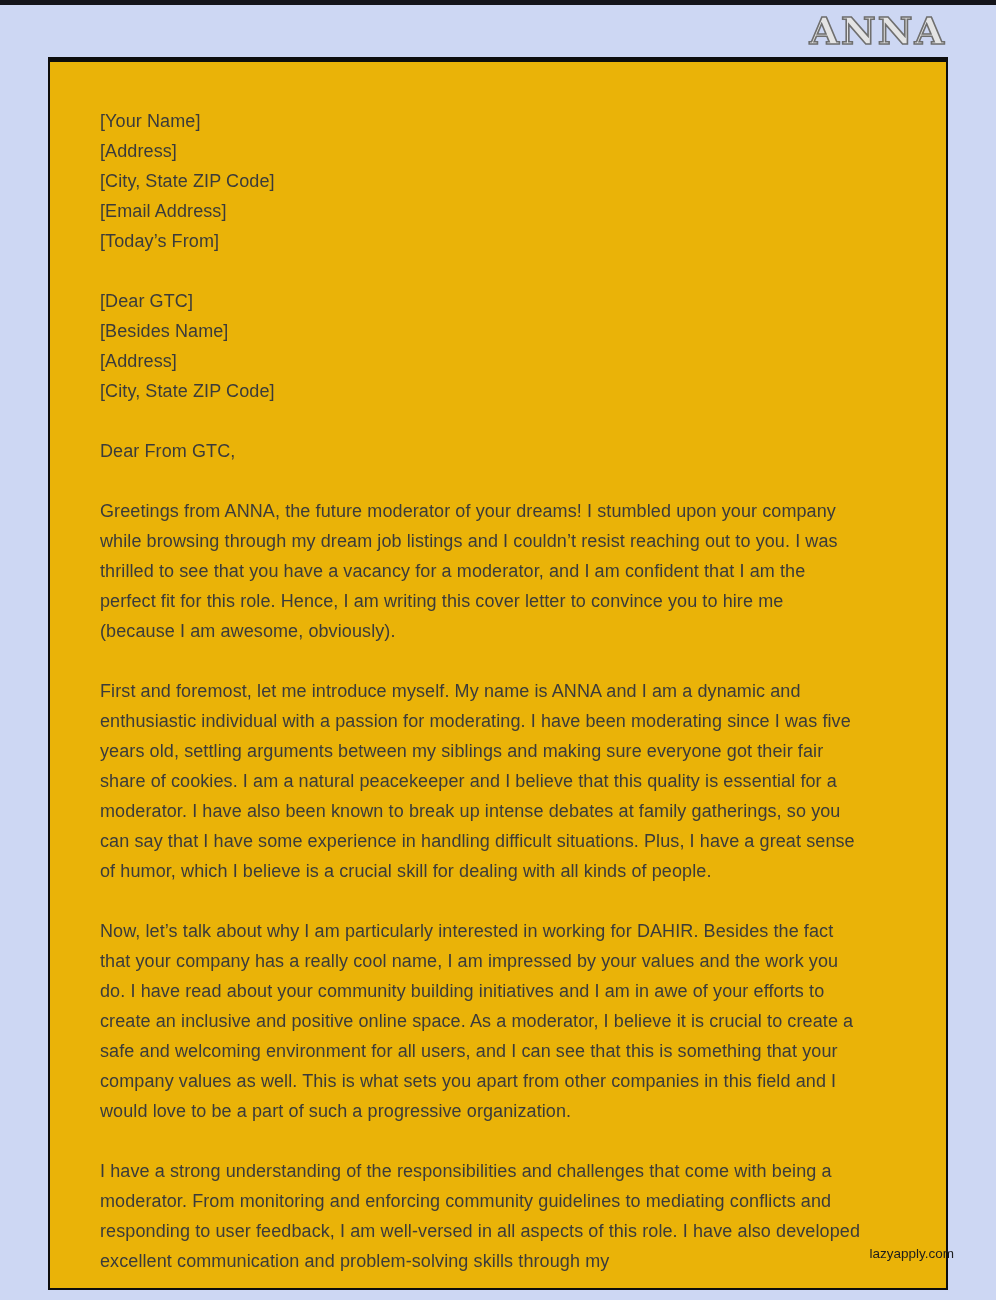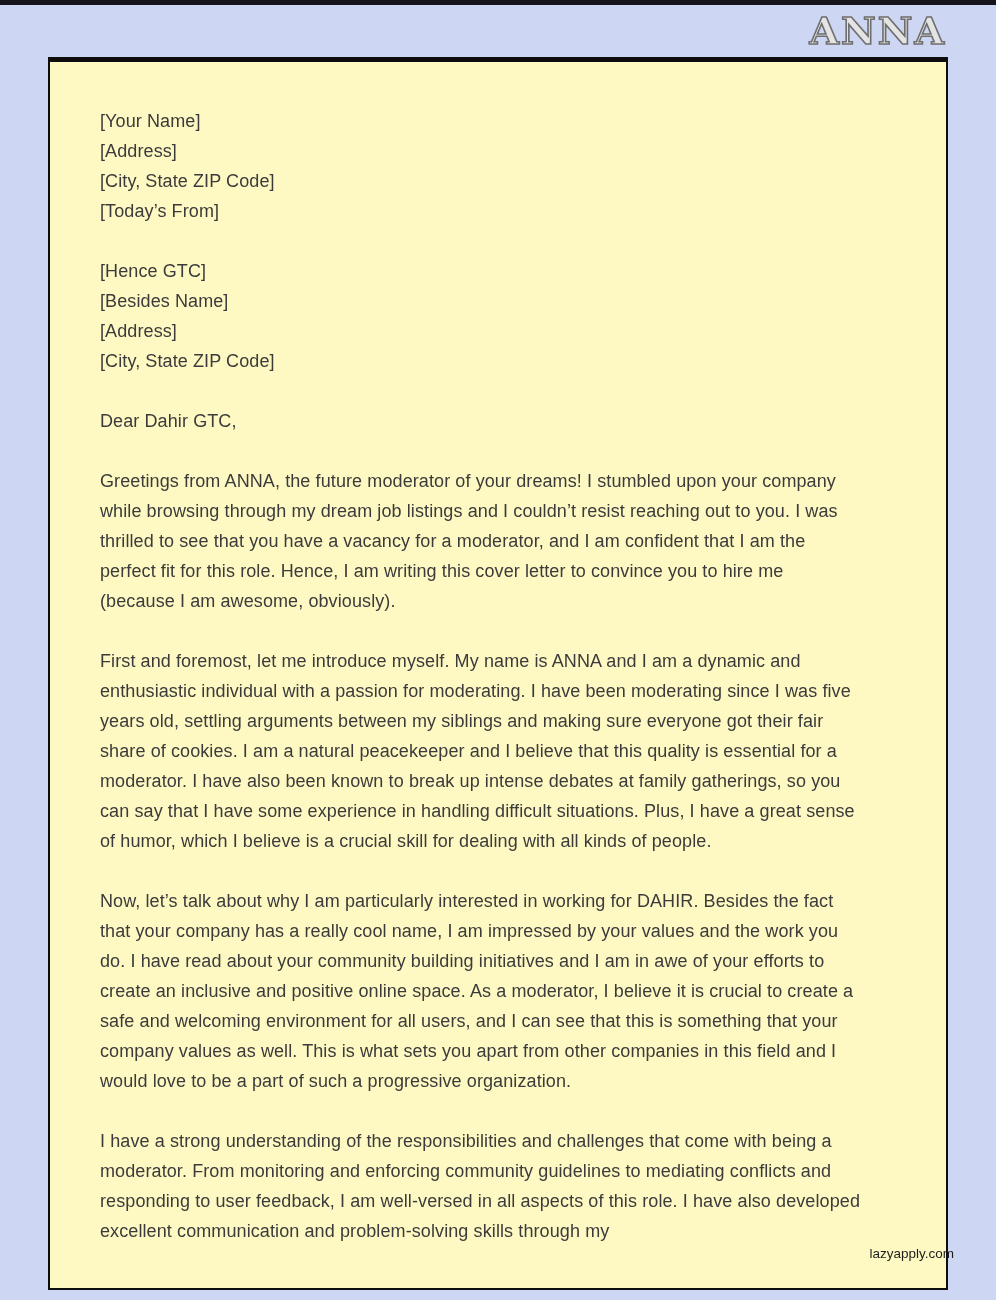--- a/index.html
+++ b/index.html
@@ -45,21 +45,21 @@
     user-select: none;
   }
 
   .letter-page {
     position: absolute;
     left: 48px;
     top: 57px;
     width: 900px;
     height: 1233px;
     box-sizing: border-box;
-    background: #fef9c3;
+    background: #eab308;
     border: 2px solid #0d0d0d;
     border-top-width: 5px;
     overflow: hidden;
   }
 
   .letter-body {
     padding: 44px 80px 0 50px;
     font-size: 18px;
     line-height: 30px;
     color: #3b3b3b;
@@ -100,31 +100,32 @@
   <div class="brand-logo">ANNA</div>
 </div>
 
 <div class="letter-page">
   <div class="letter-body">
 
     <div class="address-block">
       <div class="address-line">[Your Name]</div>
       <div class="address-line">[Address]</div>
       <div class="address-line">[City, State ZIP Code]</div>
+      <div class="address-line">[Email Address]</div>
       <div class="address-line">[Today’s From]</div>
     </div>
 
     <div class="address-block">
-      <div class="address-line">[Hence GTC]</div>
+      <div class="address-line">[Dear GTC]</div>
       <div class="address-line">[Besides Name]</div>
       <div class="address-line">[Address]</div>
       <div class="address-line">[City, State ZIP Code]</div>
     </div>
 
-    <div class="salutation">Dear Dahir GTC,</div>
+    <div class="salutation">Dear From GTC,</div>
 
     <div class="letter-paragraph">Greetings from ANNA, the future moderator of your dreams! I stumbled upon your company while browsing through my dream job listings and I couldn’t resist reaching out to you. I was thrilled to see that you have a vacancy for a moderator, and I am confident that I am the perfect fit for this role. Hence, I am writing this cover letter to convince you to hire me (because I am awesome, obviously).</div>
     <div class="letter-paragraph">First and foremost, let me introduce myself. My name is ANNA and I am a dynamic and enthusiastic individual with a passion for moderating. I have been moderating since I was five years old, settling arguments between my siblings and making sure everyone got their fair share of cookies. I am a natural peacekeeper and I believe that this quality is essential for a moderator. I have also been known to break up intense debates at family gatherings, so you can say that I have some experience in handling difficult situations. Plus, I have a great sense of humor, which I believe is a crucial skill for dealing with all kinds of people.</div>
     <div class="letter-paragraph">Now, let’s talk about why I am particularly interested in working for DAHIR. Besides the fact that your company has a really cool name, I am impressed by your values and the work you do. I have read about your community building initiatives and I am in awe of your efforts to create an inclusive and positive online space. As a moderator, I believe it is crucial to create a safe and welcoming environment for all users, and I can see that this is something that your company values as well. This is what sets you apart from other companies in this field and I would love to be a part of such a progressive organization.</div>
     <div class="letter-paragraph">I have a strong understanding of the responsibilities and challenges that come with being a moderator. From monitoring and enforcing community guidelines to mediating conflicts and responding to user feedback, I am well-versed in all aspects of this role. I have also developed excellent communication and problem-solving skills through my</div>
 
   </div>
 </div>
 
 <div class="watermark">lazyapply.com</div>

